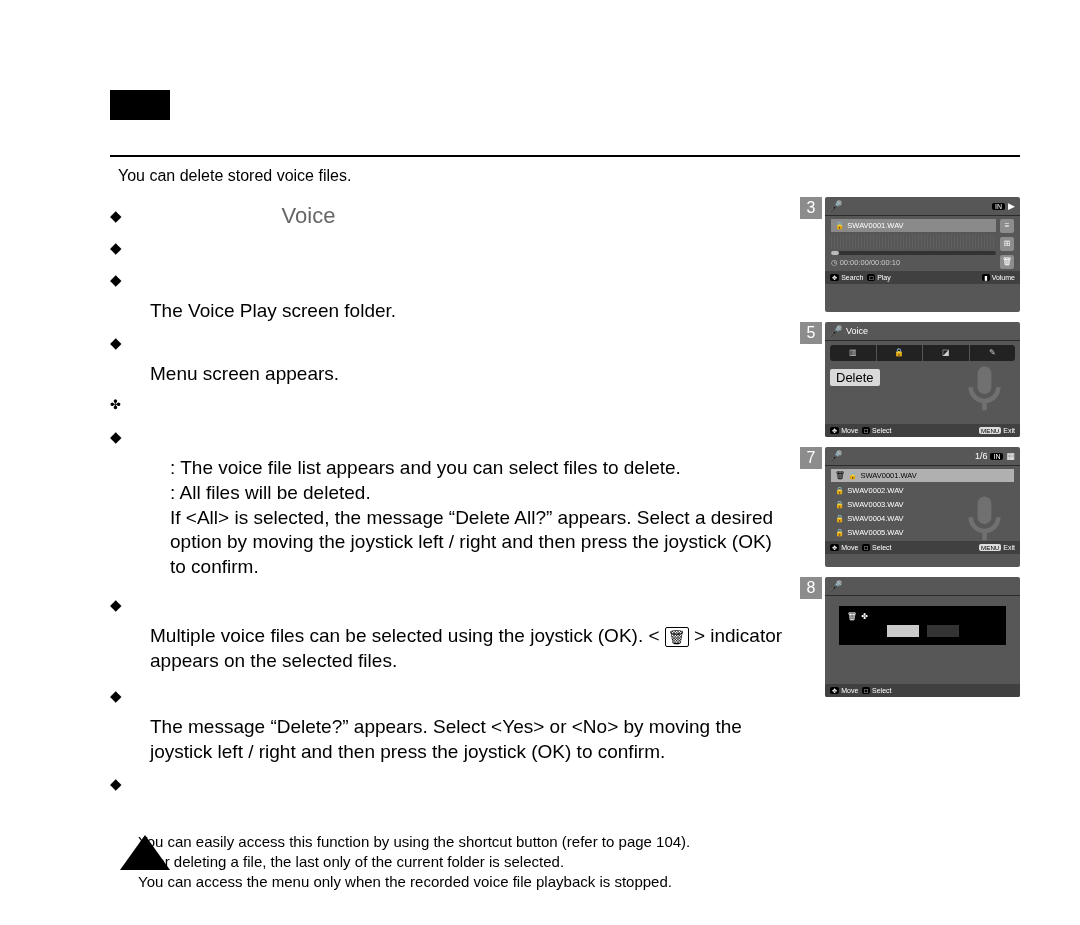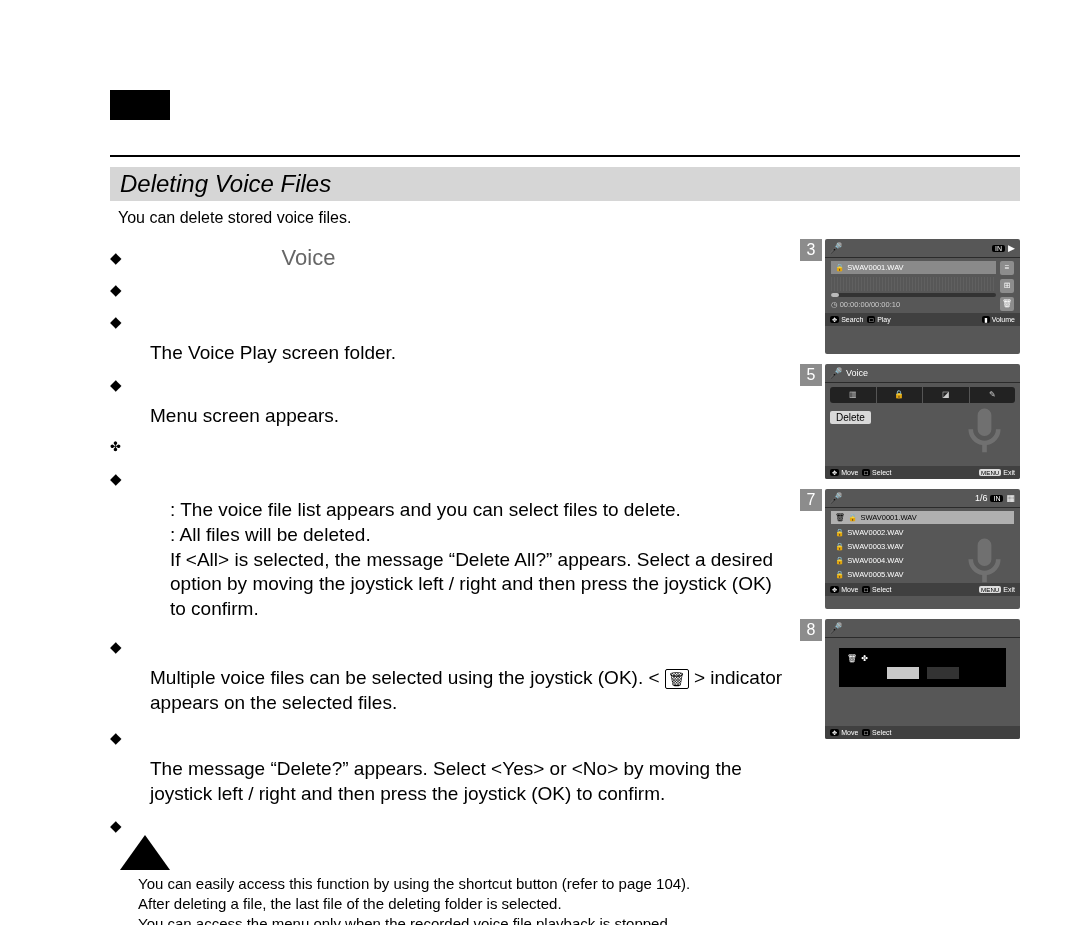--- a/index.html
+++ b/index.html
@@ -211,21 +211,21 @@
     flex:1; text-align:center; font-size:8px; line-height:16px; color:#ccc;
     border-right:1px solid #555;
   }
   .tab-row div:last-child{border:none;}
   .mini .delete-pill{
     display:inline-block;
     background:#d9d9d9;
     color:#000;
     padding:1px 6px;
     margin:4px 5px 10px;
-    font-size:10px;
+    font-size:13px;
     border-radius:2px;
   }
   .huge-mic {
     position:absolute; right:8px; bottom:18px; opacity:0.15;
   }
   .huge-mic svg { width:55px; height:55px; }
   
   .dialog-box {
     background:#000;
     margin:10px 14px;
@@ -245,21 +245,20 @@
   .trash { font-size:8px; }
 </style>
 </head>
 <body>
 
 <div class="page">
 
   <div class="black-block"></div>
   <hr class="rule">
 
-  <div class="section-title-bar">Deleting Voice Files</div>
 
   <div class="intro">You can delete stored voice files.</div>
 
   <div class="content-row">
 
     <div class="text-column">
 
       <div class="bullet-line">
           <span class="dia">◆</span>
         <span class="voice-word">Voice</span>
@@ -299,21 +298,21 @@
           <span class="dia">◆</span>
         </div>
       <div class="sub-text">The message “Delete?” appears. Select &lt;Yes&gt; or &lt;No&gt; by moving the joystick left / right and then press the joystick (OK) to confirm.</div>
 
       <div class="bullet-line" style="margin-top:6px">
           <span class="dia">◆</span>
         </div>
 
       <div class="notes">
         <div>You can easily access this function by using the shortcut button (refer to page 104).</div>
-        <div>After deleting a file, the last file of the deleting folder is selected.</div>
+        <div>After deleting a file, the last only of the current folder is selected.</div>
         <div>You can access the menu only when the recorded voice file playback is stopped.</div>
       </div>
     </div>
 
     <div class="ui-column">
 
       <div class="step-wrapper">
         <div class="step-num">3</div>
         <div class="mini" style="height:115px">
           <div class="mini-header">

